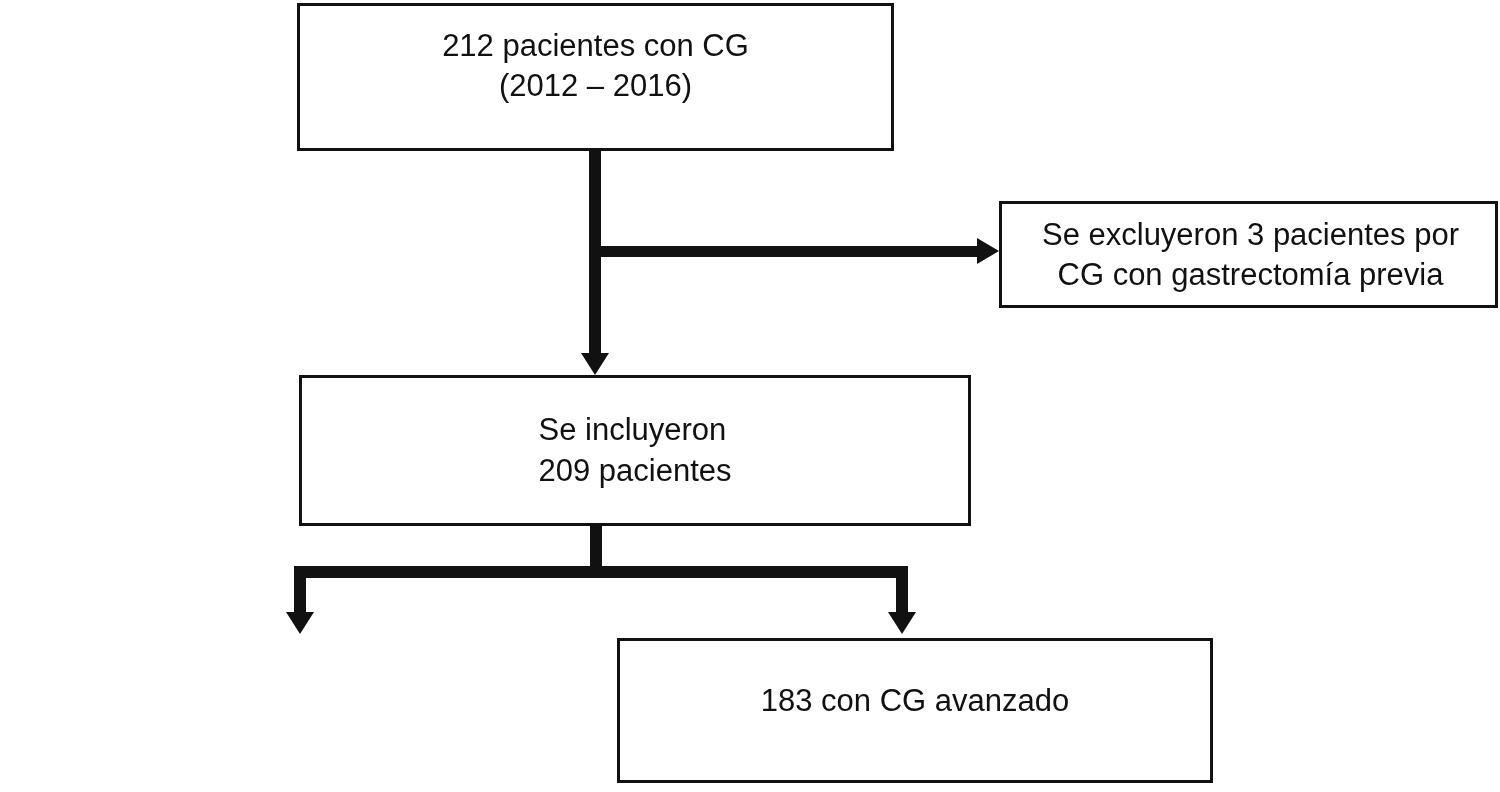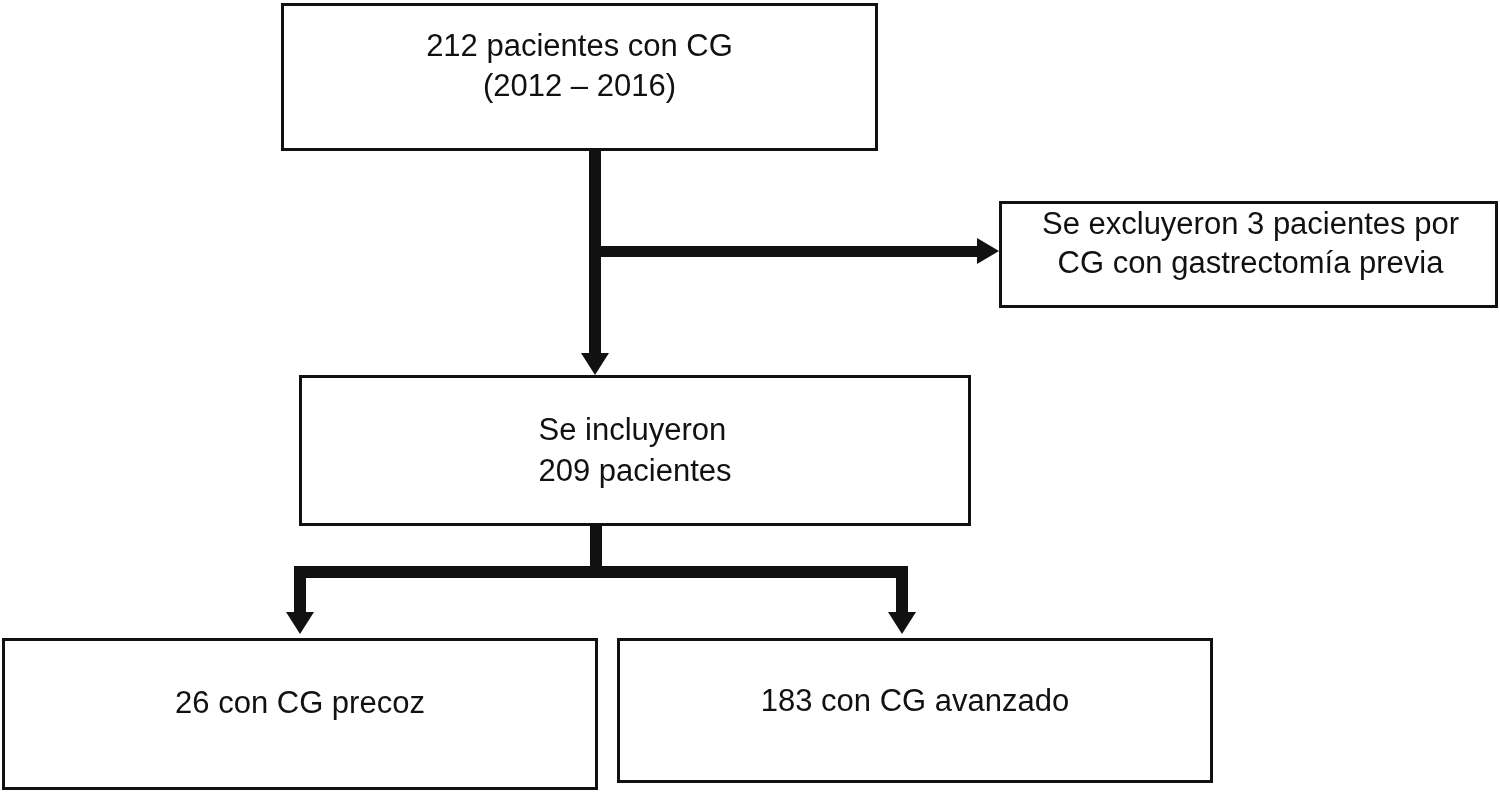--- a/index.html
+++ b/index.html
@@ -32,27 +32,27 @@
     color: #111111;
     white-space: pre-line;
     text-align: center;
   }
   .node-text.leftline {
     text-align: left;
   }
 
   
   #node-cohort {
-    left: 281px; top: 3px; width: 597px; height: 148px;
+    left: 297px; top: 3px; width: 597px; height: 148px;
     align-items: flex-start;
     padding-top: 20px;
   }
   #node-excluded {
     left: 999px; top: 201px; width: 499px; height: 107px;
-    align-items: flex-start;
+    align-items: center;
     padding-left: 10px; padding-right: 6px;
   }
   #node-excluded .node-text { line-height: 1.26; }
   #node-included {
     left: 299px; top: 375px; width: 672px; height: 151px;
     align-items: center;
   }
   #node-early {
     left: 2px; top: 638px; width: 596px; height: 152px;
     align-items: flex-start;
@@ -125,21 +125,18 @@
   <div class="node" id="node-excluded">
     <div class="node-text">Se excluyeron 3 pacientes por
 CG con gastrectomía previa</div>
   </div>
 
   <div class="node" id="node-included">
     <div class="node-text leftline">Se incluyeron
 209 pacientes</div>
   </div>
 
-  <div class="node" id="node-early">
-    <div class="node-text">26 con CG precoz</div>
-  </div>
 
   <div class="node" id="node-advanced">
     <div class="node-text">183 con CG avanzado</div>
   </div>
 
 </div>
 
 </body></html>

